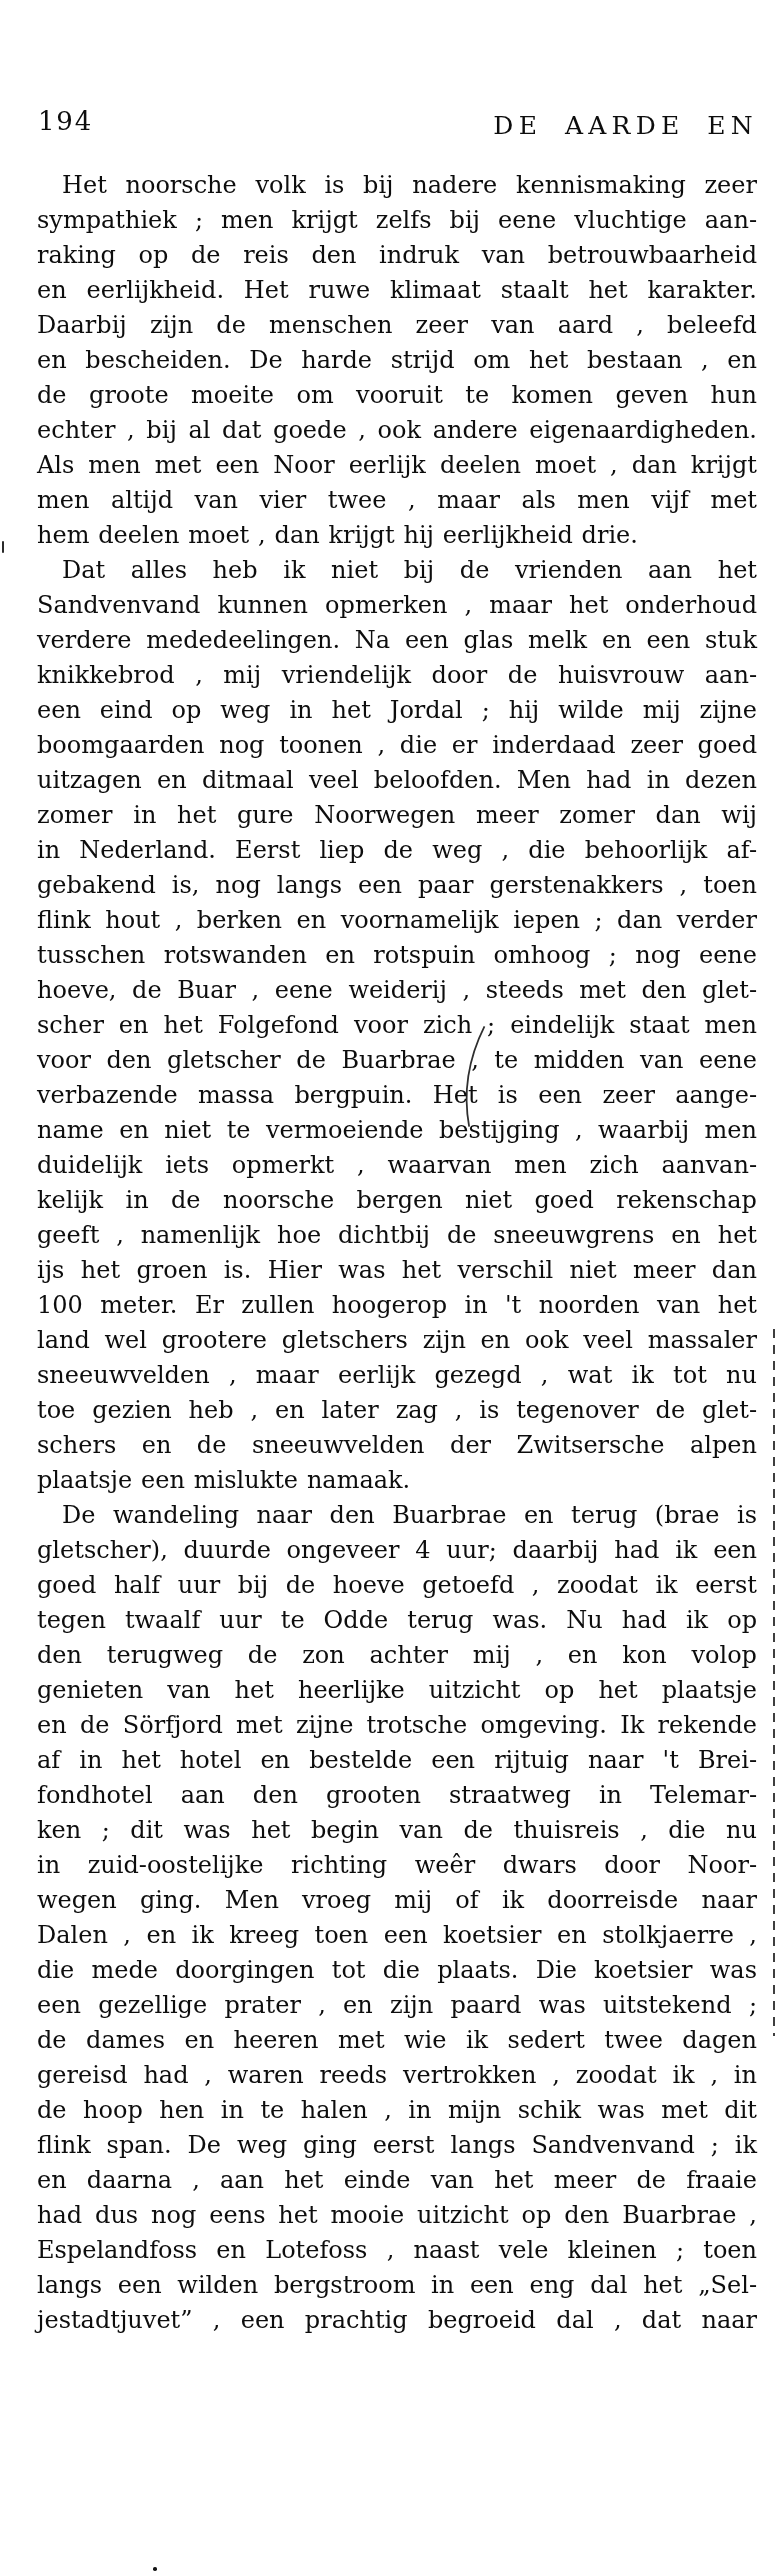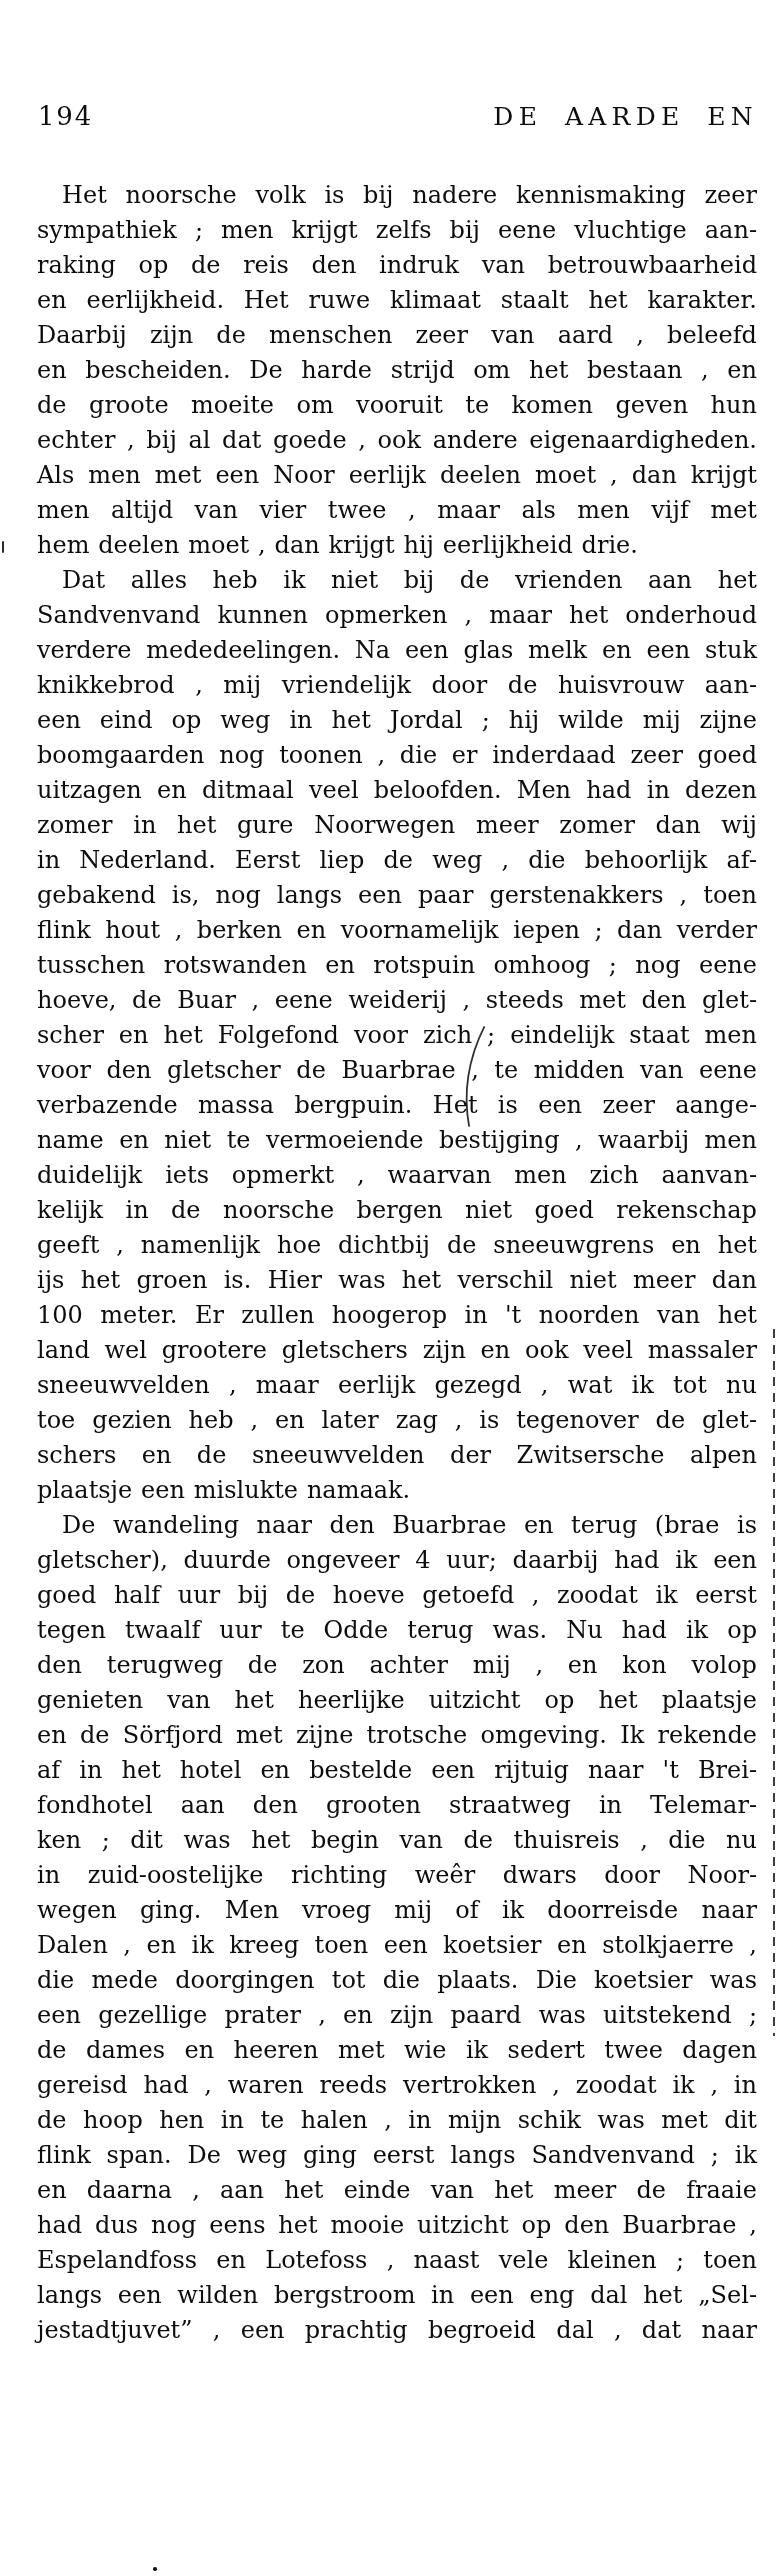--- a/index.html
+++ b/index.html
@@ -25,27 +25,28 @@
     align-items: center;
   }
   .page-number {
     font-size: 26px;
     letter-spacing: 1.8px;
   }
   .running-title {
     font-size: 25px;
     letter-spacing: 5.3px;
     word-spacing: 9.4px;
+    margin-top: 10px;
   }
 
   
   .body-block {
     position: absolute;
     left: 37px;
-    top: 178px;
+    top: 168px;
     width: 720px;
   }
   .paragraph { margin: 0; padding: 0; }
   .line {
     height: 35px;
     line-height: 35px;
     font-size: 24px;
     text-align: justify;
     text-align-last: justify;
     text-justify: inter-word;

